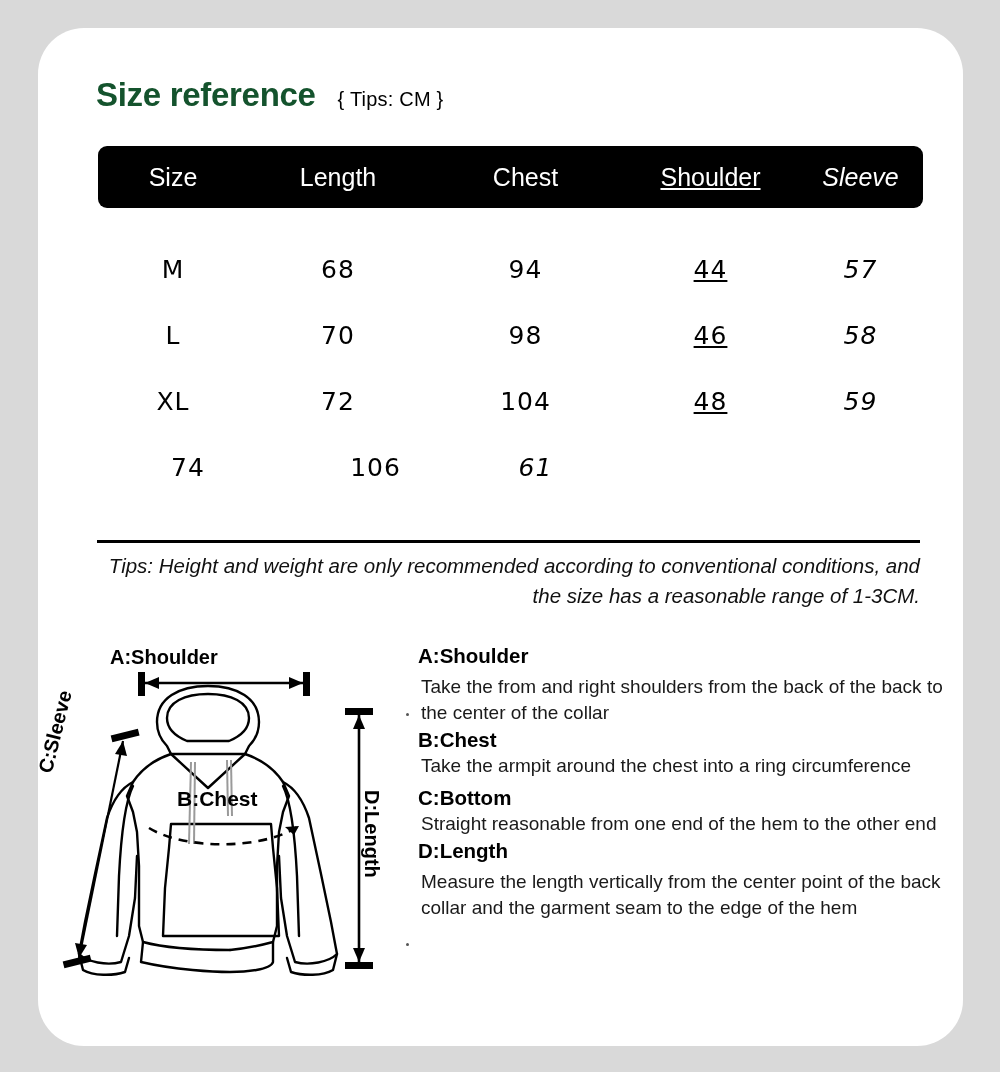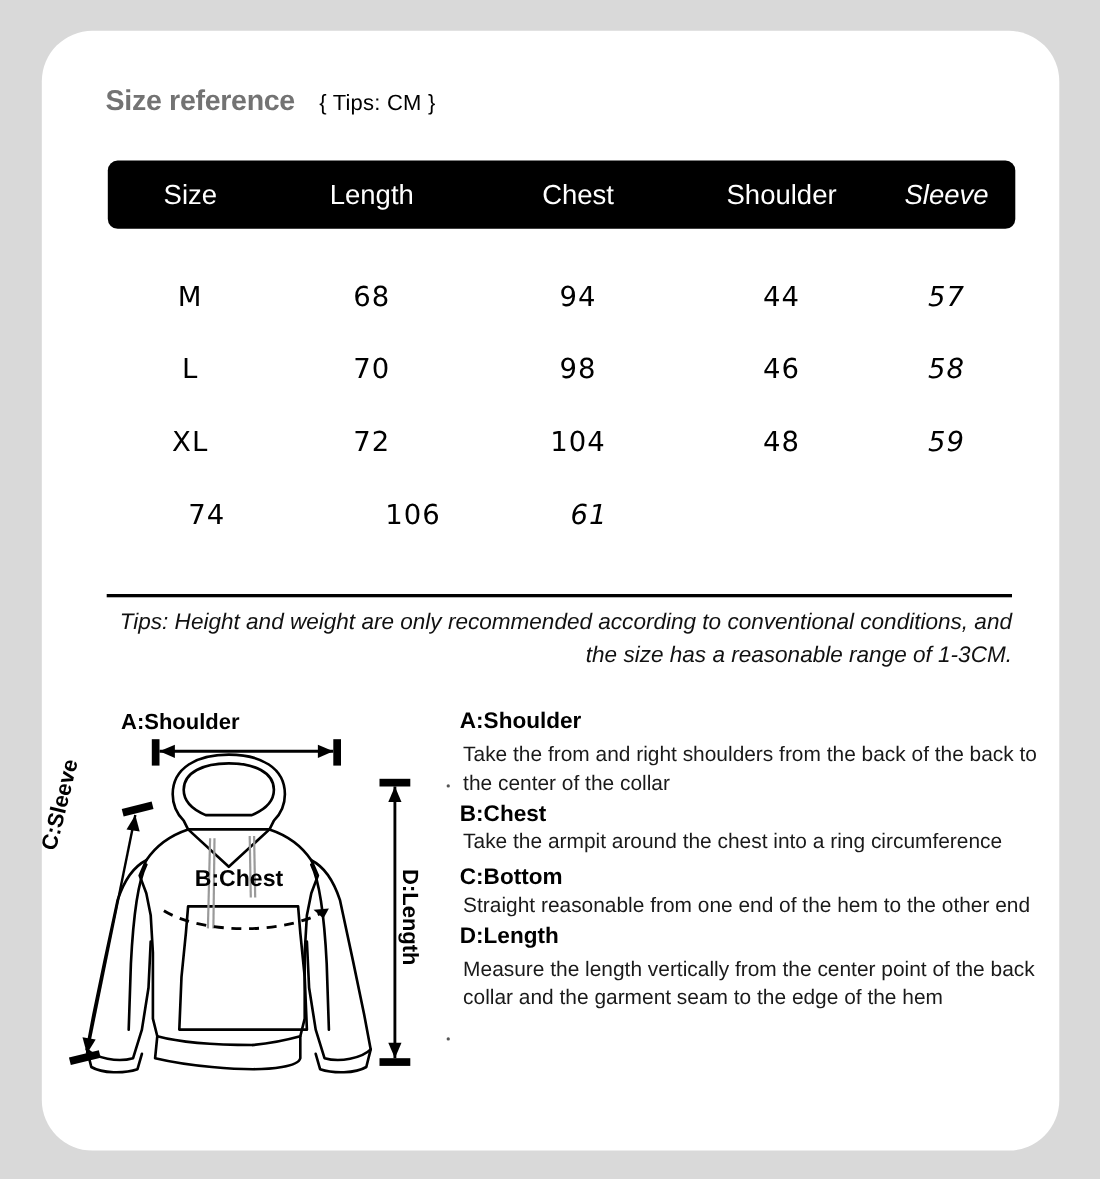--- a/index.html
+++ b/index.html
@@ -24,23 +24,23 @@
 
   
   #title-row {
     position: absolute;
     left: 58px;
     top: 48px;
     display: flex;
     align-items: baseline;
   }
   #page-title {
-    font-size: 26px;
+    font-size: 33px;
     font-weight: bold;
-    color: #737373;
+    color: #14532d;
     letter-spacing: -0.3px;
   }
   #unit-note {
     font-size: 20px;
     color: #000;
     margin-left: 22px;
     letter-spacing: 0.2px;
   }
 
   
@@ -70,21 +70,21 @@
   .row .cell {
     font-size: 25px;
     color: #000;
     text-align: center;
     font-family: "DejaVu Sans", sans-serif;
     letter-spacing: 1px;
   }
   .c0 { width: 150px; }
   .c1 { width: 180px; }
   .c2 { width: 195px; }
-  .c3 { width: 175px; }
+  .c3 { width: 175px; text-decoration: underline; }
   .c4 { width: 125px; font-style: italic; }
 
   #rows { margin-top: 28px; }
 
   
   #divider {
     position: absolute;
     left: 97px;
     top: 540px;
     width: 823px;

